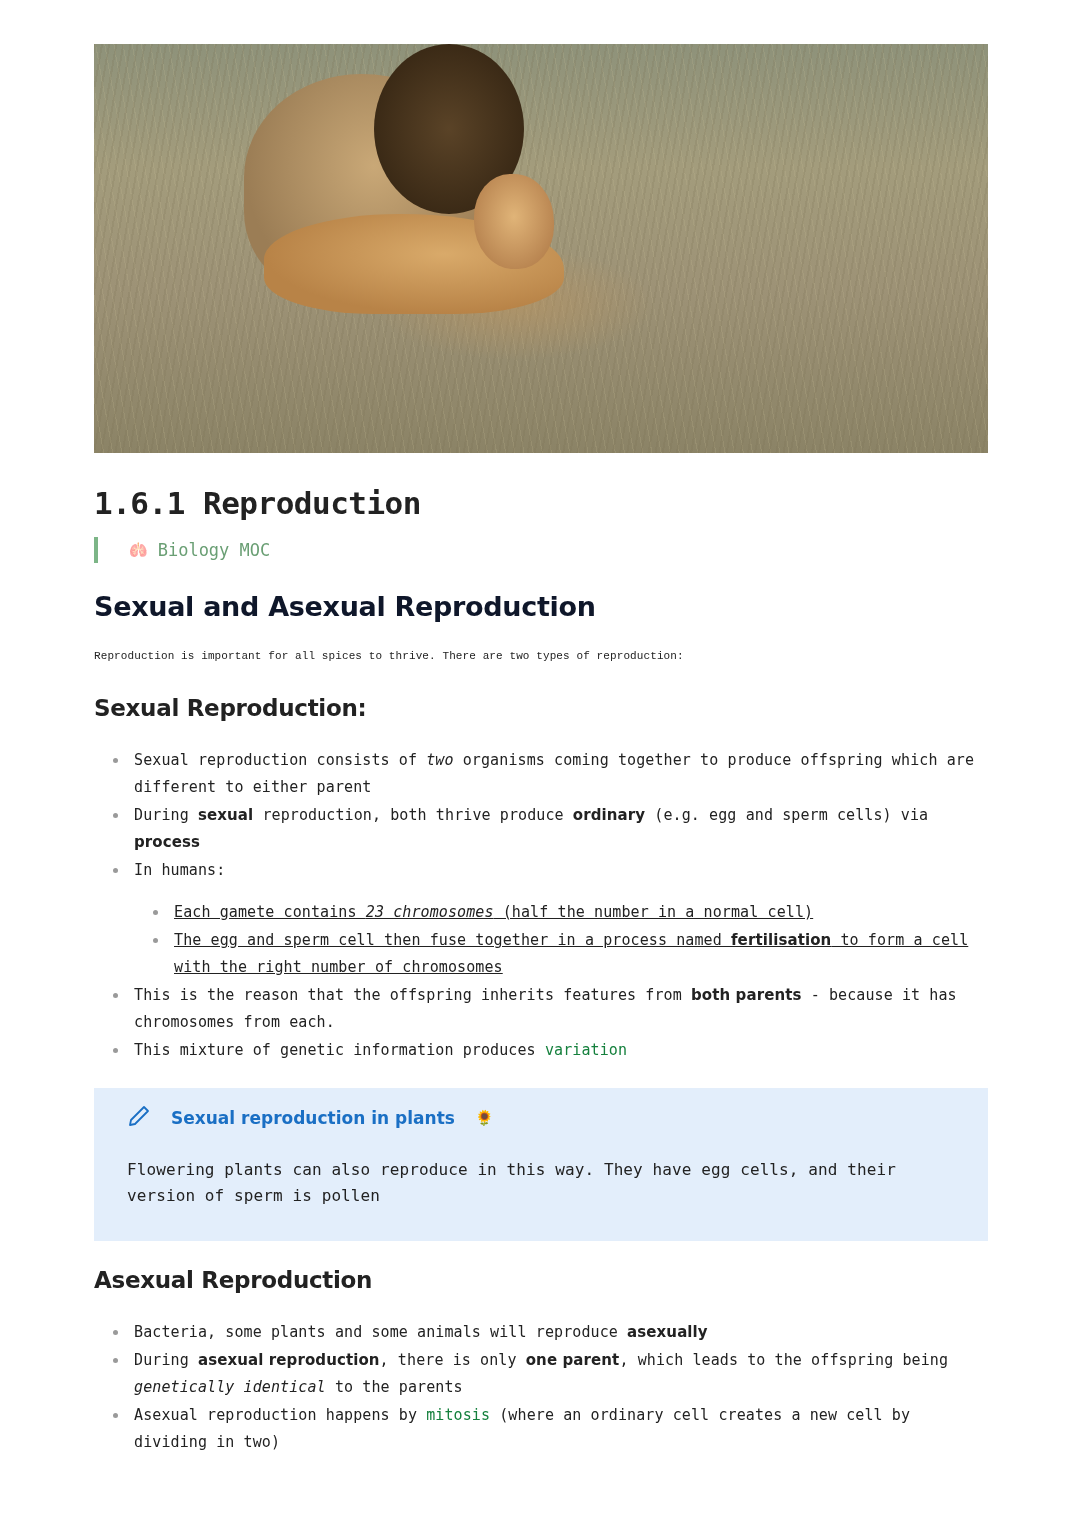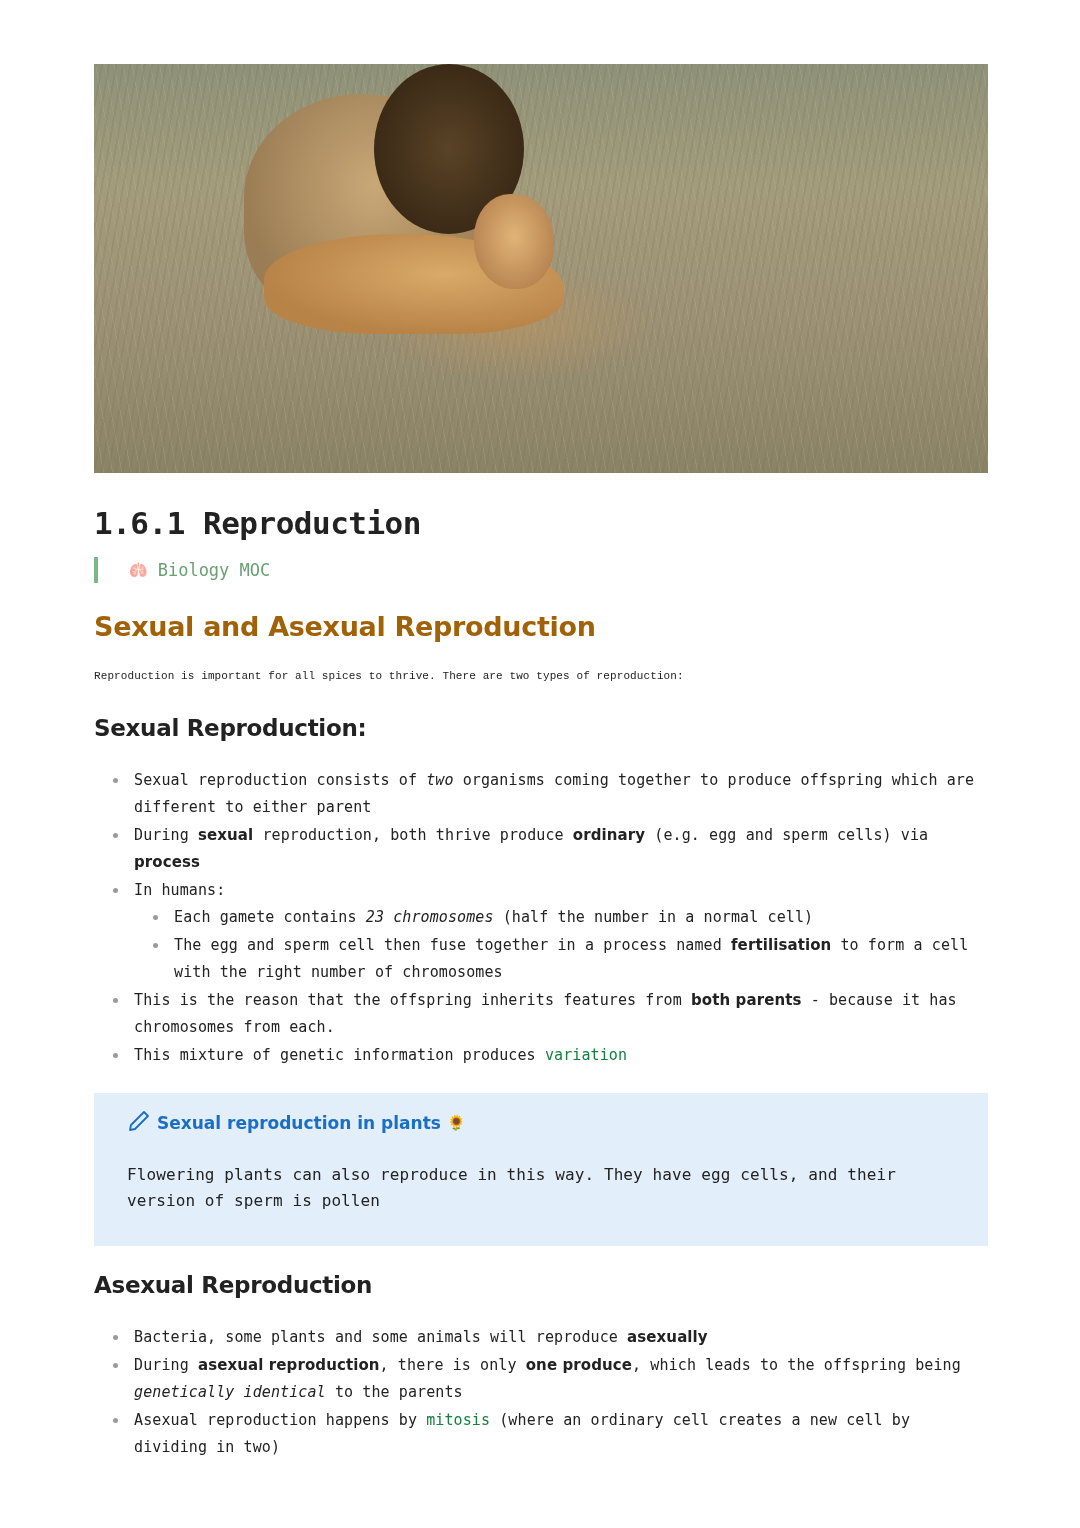--- a/index.html
+++ b/index.html
@@ -1,21 +1,21 @@
 <!DOCTYPE html>
 <html><head>
   <meta charset="utf-8">
   <style>
     html, body { margin: 0; padding: 0; background: #ffffff; }
     body {
       width: 1080px; height: 1528px; position: relative; overflow: hidden;
       font-family: "DejaVu Sans Mono", "Liberation Mono", monospace;
       color: #222222;
     }
-    .page { position: absolute; left: 94px; top: 64px; width: 894px; }
+    .page { position: absolute; left: 94px; top: 44px; width: 894px; }
     .hero {
       width: 894px; height: 409px; position: relative; overflow: hidden;
       background:
         radial-gradient(ellipse 200px 80px at 420px 260px, rgba(190,150,95,0.55), rgba(0,0,0,0) 70%),
         repeating-linear-gradient(100deg, rgba(120,110,80,0.18) 0 2px, rgba(0,0,0,0) 2px 7px),
         repeating-linear-gradient(80deg, rgba(200,190,150,0.18) 0 1px, rgba(0,0,0,0) 1px 9px),
         linear-gradient(180deg, #8e927a 0%, #a39c7c 30%, #9d9276 60%, #8b8366 100%);
     }
     .hero .lion-body { position: absolute; left: 150px; top: 30px; width: 260px; height: 230px;
       border-radius: 45% 55% 40% 40%; background: radial-gradient(ellipse at 50% 40%, #c9a877, #9b7d55 70%); }
@@ -29,50 +29,50 @@
     h1 {
       margin: 30px 0 0 0; font-size: 31px; font-weight: bold; line-height: 40px; color: #222;
       font-family: "DejaVu Sans Mono", monospace; letter-spacing: -0.5px;
     }
     .moc {
       margin-top: 14px; height: 26px; border-left: 4px solid #7cb587; padding-left: 31px;
       display: flex; align-items: center; gap: 10px; font-size: 17px; color: #6a9f74;
     }
     .moc .lungs { font-size: 15px; color: #e07070; }
     h2 {
-      margin: 26px 0 0 0; font-size: 27px; font-weight: bold; line-height: 36px; color: #a16207;
+      margin: 26px 0 0 0; font-size: 27px; font-weight: bold; line-height: 36px; color: #0f172a;
       font-family: "DejaVu Sans", sans-serif; letter-spacing: -0.3px;
     }
     h3 {
       margin: 0; font-size: 23px; font-weight: bold; line-height: 30px; color: #222;
       font-family: "DejaVu Sans", sans-serif; letter-spacing: -0.3px;
     }
     p.body {
       margin: 18px 0 0 0; font-size: 11px; line-height: 26px; letter-spacing: 0.1px;
       font-family: Liberation Mono, monospace;
     }
     ul { list-style: none; margin: 0; padding: 0; }
     ul.lvl1 > li, ul.lvl2 > li {
       position: relative; font-size: 15px; line-height: 26.5px; padding-left: 40px; margin-bottom: 2px;
       font-family: "DejaVu Sans Mono", monospace; letter-spacing: 0.1px;
     }
     ul.lvl1 > li::before, ul.lvl2 > li::before {
       content: ""; position: absolute; left: 19px; top: 11px; width: 5px; height: 5px;
       border-radius: 50%; background: #9a9a9a;
     }
-    ul.lvl2 { margin-top: 0; }
+    ul.lvl2 { margin-top: 15px; text-decoration: underline; }
     b { font-family: "DejaVu Sans", sans-serif; font-weight: bold; }
     i { font-style: italic; }
     .link { color: #15803d; }
     .callout {
       margin-top: 24px; background: #e3eefb; width: 894px; height: 153px; box-sizing: border-box;
       padding: 16px 33px;
     }
     .callout-title {
-      display: flex; align-items: center; gap: 6px; color: #1a6fc4; font-weight: bold;
+      display: flex; align-items: center; gap: 20px; color: #1a6fc4; font-weight: bold;
       font-family: "DejaVu Sans", sans-serif; font-size: 17px; line-height: 22px;
     }
     .callout-body { margin-top: 24px; font-size: 16px; line-height: 26px; letter-spacing: 0.1px; }
   </style>
 </head>
 <body>
 
 <div class="page">
 
   <div class="hero" title="Lion and lioness mating in tall grass">
@@ -134,20 +134,20 @@
     <div class="callout-body">Flowering plants can also reproduce in this way. They have egg cells, and their version of sperm is pollen</div>
   </div>
 
   <h3 style="margin-top:24px;">Asexual Reproduction</h3>
 
   <ul class="lvl1" style="margin-top:24px;">
     <li>
       <span>Bacteria, some plants and some animals will reproduce </span><b>asexually</b>
     </li>
     <li>
-      <span>During </span><b>asexual reproduction</b><span>, there is only </span><b>one produce</b><span>, which leads to the offspring being </span><i>genetically identical</i><span> to the parents</span>
+      <span>During </span><b>asexual reproduction</b><span>, there is only </span><b>one parent</b><span>, which leads to the offspring being </span><i>genetically identical</i><span> to the parents</span>
     </li>
     <li>
       <span>Asexual reproduction happens by </span><span class="link">mitosis</span><span> (where an ordinary cell creates a new cell by dividing in two)</span>
     </li>
   </ul>
 
 </div>
 
 </body></html>

